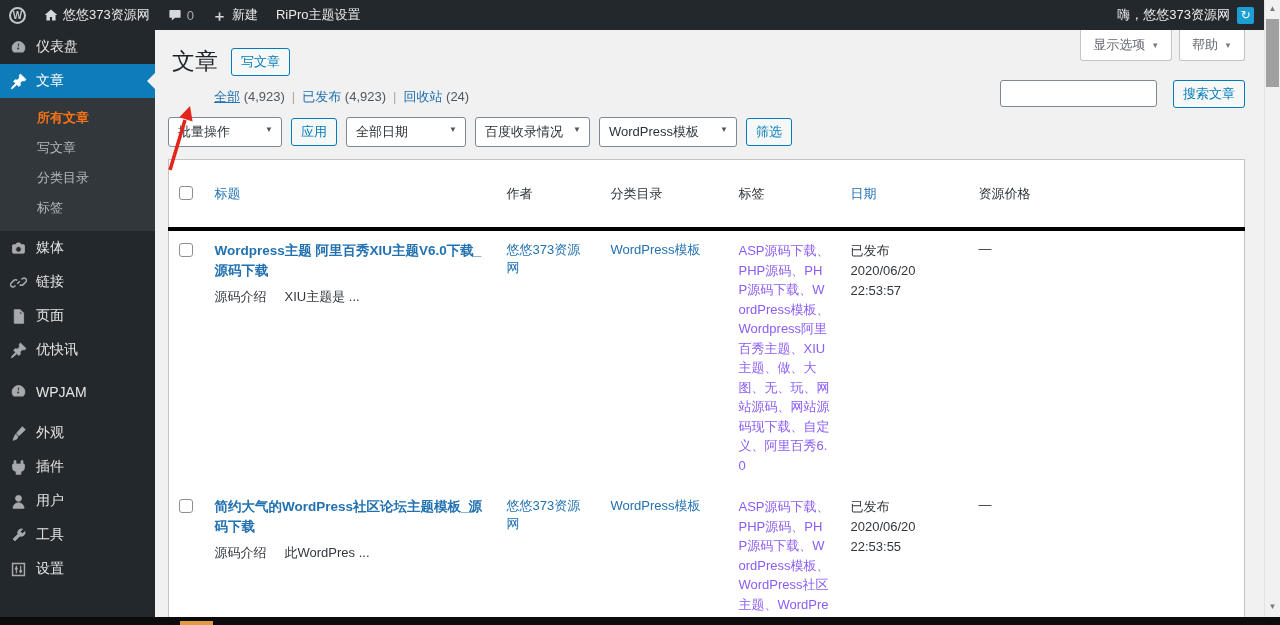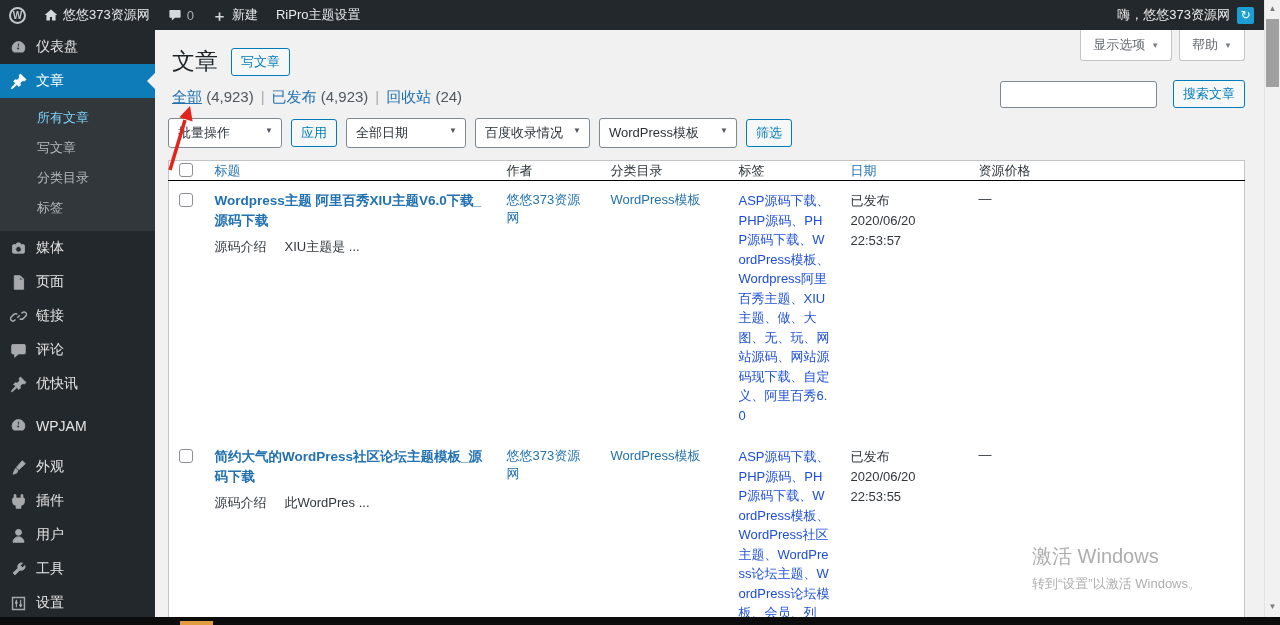--- a/index.html
+++ b/index.html
@@ -24,39 +24,39 @@
   .sidebar { position:absolute; top:30px; left:0; width:155px; height:595px; background:#23282d;
              color:#e5e5e5; font-size:14px; z-index:10; }
   .menu-item { display:flex; align-items:center; gap:9px; padding:8px 10px; cursor:pointer; }
   .menu-item svg { width:17px; height:17px; fill:#a7aaad; stroke:#a7aaad; flex:0 0 auto; }
   .menu-item.active { background:#0e7cb8; color:#fff; position:relative; }
   .menu-item.active svg { fill:#fff; stroke:#fff; }
   .menu-notch { position:absolute; right:0; top:50%; margin-top:-8px; width:0; height:0;
                 border:8px solid transparent; border-right:8px solid #f1f1f1; }
   .submenu { background:#32373c; padding:5px 0 8px; }
   .submenu-item { display:block; padding:6px 12px 6px 37px; color:#b4b9be; font-size:13px; cursor:pointer; }
-  .submenu-item.current { color:#7dd3fc; font-weight:normal; }
+  .submenu-item.current { color:#f97316; font-weight:bold; }
   .menu-gap { height:8px; }
 
   
   .main { position:absolute; left:160px; top:30px; width:1104px; height:595px; }
   .screen-meta { position:absolute; top:0; right:19px; display:flex; gap:7px;align-items:center; }
   .meta-btn { background:#fff; border:1px solid #c3c4c7; border-top:none; border-radius:0 0 3px 3px;
               padding:6px 12px; font-size:13px; color:#646970; cursor:pointer; display:flex; gap:6px; align-items:center; }
   .meta-btn .chev { font-size:8px; color:#787c82; }
 
   .h1row { padding:16px 0 0 12px; display:flex; align-items:center; gap:13px; }
   .page-title { font-size:23px; font-weight:400; color:#1d2327; }
   .btn-outline { background:#f6f7f7; border:1px solid #007cba; color:#007cba; border-radius:3px;
                  font-size:13px; padding:4px 9px; cursor:pointer; white-space:nowrap; }
 
-  .searchrow { position:absolute; top:50px; right:19px; display:flex; gap:16px; align-items:center; }
+  .searchrow { position:absolute; top:50px; right:19px; display:flex; gap:16px; }
   .search-input { width:157px; height:27px; border:1px solid #7e8993; border-radius:3px; background:#fff; padding:0 6px; font-size:13px; }
 
-  .views { padding:11px 0 0 12px; font-size:15px; color:#646970; }
+  .views { padding:11px 0 0 12px; font-size:13px; color:#646970;margin-left:42px; }
   .views a { color:#2271b1; text-decoration:none; cursor:pointer; }
   .views a.cur { text-decoration:underline; }
   .views .cnt { color:#50575e; }
   .views .sep { margin:0 7px; color:#a7aaad; }
 
   .tablenav { margin:11px 0 0 8px; width:1077px; display:flex; align-items:center; justify-content:space-between; }
   .filters { display:flex; align-items:center; gap:9px; }
   .select { position:relative; background:#fff; border:1px solid #7e8993; border-radius:3px;
             font-size:13px; color:#2c3338; padding:5px 26px 5px 9px; cursor:pointer; white-space:nowrap; }
   .select .chev { position:absolute; right:8px; top:7px; font-size:8px; color:#50575e; }
@@ -65,31 +65,31 @@
   .pg-count { margin-right:9px; }
   .pg-btn { width:29px; height:29px; border-radius:3px; display:flex; align-items:center; justify-content:center;
             font-size:13px; }
   .pg-btn.disabled { background:#f6f7f7; border:1px solid #dcdcde; color:#a7aaad; }
   .pg-btn.enabled { background:#f3f5f6; border:1px solid #007cba; color:#007cba; cursor:pointer; }
   .pg-input { width:44px; height:28px; border:1px solid #7e8993; border-radius:3px; text-align:center; font-size:13px; margin:0 4px; }
 
   
   .posts-table { margin:12px 0 0 8px; width:1077px; border-collapse:collapse; background:#fff;
                  border:1px solid #c3c4c7; font-size:13px; }
-  .posts-table th { text-align:left; font-weight:400; color:#2c3338; padding:0 10px; border-bottom:1px solid #000000; }
+  .posts-table th { text-align:left; font-weight:400; color:#2c3338; padding:24px 10px; border-bottom:4px solid #000000; }
   .posts-table th.sortable { color:#2271b1; cursor:pointer; }
   .posts-table td { vertical-align:top; padding:10px 10px 12px; color:#32373c; }
   .cb { appearance:none; -webkit-appearance:none; width:14px; height:14px; border:1px solid #8c8f94;
         border-radius:3px; background:#fff; cursor:pointer; margin-top:2px; }
   .row-title { color:#2271b1; font-weight:bold; font-size:13.5px; text-decoration:none; cursor:pointer;
                display:block; line-height:1.45; word-break:break-word; }
   .excerpt { margin-top:8px; color:#32373c; }
   .excerpt .elabel { margin-right:18px; }
   .cell-link { color:#2271b1; text-decoration:none; cursor:pointer; }
-  .tags-cell { color:#1d4ed8; line-height:1.5; word-break:break-all; cursor:pointer; }
+  .tags-cell { color:#8b5cf6; line-height:1.5; word-break:break-all; cursor:pointer; }
   .date-cell div { line-height:1.55; }
 
   
   .scrollbar { position:absolute; right:0; top:0; width:16px; height:625px; background:#f1f1f1;
                border-left:1px solid #e3e3e3; z-index:55; }
   .sb-arrow { position:absolute; left:0; width:15px; text-align:center; font-size:8px; color:#7a7a7a; cursor:pointer; }
   .sb-thumb { position:absolute; left:1px; top:19px; width:13px; height:68px; background:#a0a0a0; cursor:pointer; }
   .watermark { position:absolute; left:1032px; top:543px; color:#8e8e8e; opacity:.72; z-index:40; pointer-events:none; }
   .wm1 { font-size:20px; }
   .wm2 { font-size:13px; margin-top:5px; }
@@ -151,36 +151,30 @@
       <span class="submenu-item">分类目录</span>
       <span class="submenu-item">标签</span>
     </div>
     <div class="menu-item">
       <svg viewBox="0 0 20 20">
           <path d="M4 5.5h3l1.2-2h3.6L13 5.5h3c.6 0 1 .4 1 1v8c0 .6-.4 1-1 1H4c-.6 0-1-.4-1-1v-8c0-.6.4-1 1-1zm6 2.2a3.3 3.3 0 1 0 0 6.6 3.3 3.3 0 0 0 0-6.6z"></path>
         </svg>
       <span>媒体</span>
     </div>
     <div class="menu-item">
-      <svg viewBox="0 0 20 20">
-          <path d="M5 2h7l4 4v12H5zM11.5 3.5V7H15z"></path>
-        </svg>
-      <span>页面</span>
-    </div>
-    <div class="menu-item">
       <svg viewBox="0 0 20 20" fill="none" stroke-width="1.8">
           <path d="M8.5 11.5l3-3M6.5 13.5l-1 1a2.8 2.8 0 0 1-4-4l3-3a2.8 2.8 0 0 1 4 0M13.5 6.5l1-1a2.8 2.8 0 0 1 4 4l-3 3a2.8 2.8 0 0 1-4 0" fill="none"></path>
         </svg>
       <span>链接</span>
     </div>
     <div class="menu-item">
       <svg viewBox="0 0 20 20">
-          <path d="M3 3h14c.6 0 1 .4 1 1v9c0 .6-.4 1-1 1h-7l-4.5 4v-4H3c-.6 0-1-.4-1-1V4c0-.6.4-1 1-1z"></path>
-        </svg>
-      <span>评论</span>
+          <path d="M5 2h7l4 4v12H5zM11.5 3.5V7H15z"></path>
+        </svg>
+      <span>页面</span>
     </div>
     <div class="menu-item">
       <svg viewBox="0 0 20 20">
           <path d="M12.2 1.2 18.8 7.6l-1.9 1.9c-1-.7-2.5-.6-3.4.4l-.8.7c-.9 1-1 2.4-.3 3.4l-1.9 1.9-2.4-2.4-2.8 2.8c-.4.4-3.3 2.7-3.7 2.3-.4-.4 1.9-3.3 2.3-3.7l2.8-2.8L4.3 9.7l1.9-1.9c1 .7 2.4.6 3.4-.3l.7-.8c1-.9 1.1-2.4.4-3.4z"></path>
         </svg>
       <span>优快讯</span>
     </div>
     <div class="menu-gap"></div>
     <div class="menu-item">
       <svg viewBox="0 0 20 20">
@@ -330,24 +324,20 @@
             <div>2020/06/20</div>
             <div>22:53:55</div>
           </td>
           <td>—</td>
         </tr>
 
       </tbody>
     </table>
   </div>
 
-  <div class="watermark">
-    <div class="wm1">激活 Windows</div>
-    <div class="wm2">转到“设置”以激活 Windows。</div>
-  </div>
 
   <svg class="red-arrow" width="60" height="80">
     <line x1="18" y1="72" x2="33" y2="22" stroke="#e2241b" stroke-width="3.5"></line>
     <polygon points="38,8 40.6,23.5 27.4,19.2" fill="#e2241b"></polygon>
   </svg>
 
   <div class="scrollbar">
     <span class="sb-arrow" style="top:4px">▲</span>
     <span class="sb-thumb"></span>
     <span class="sb-arrow" style="bottom:14px">▼</span>

